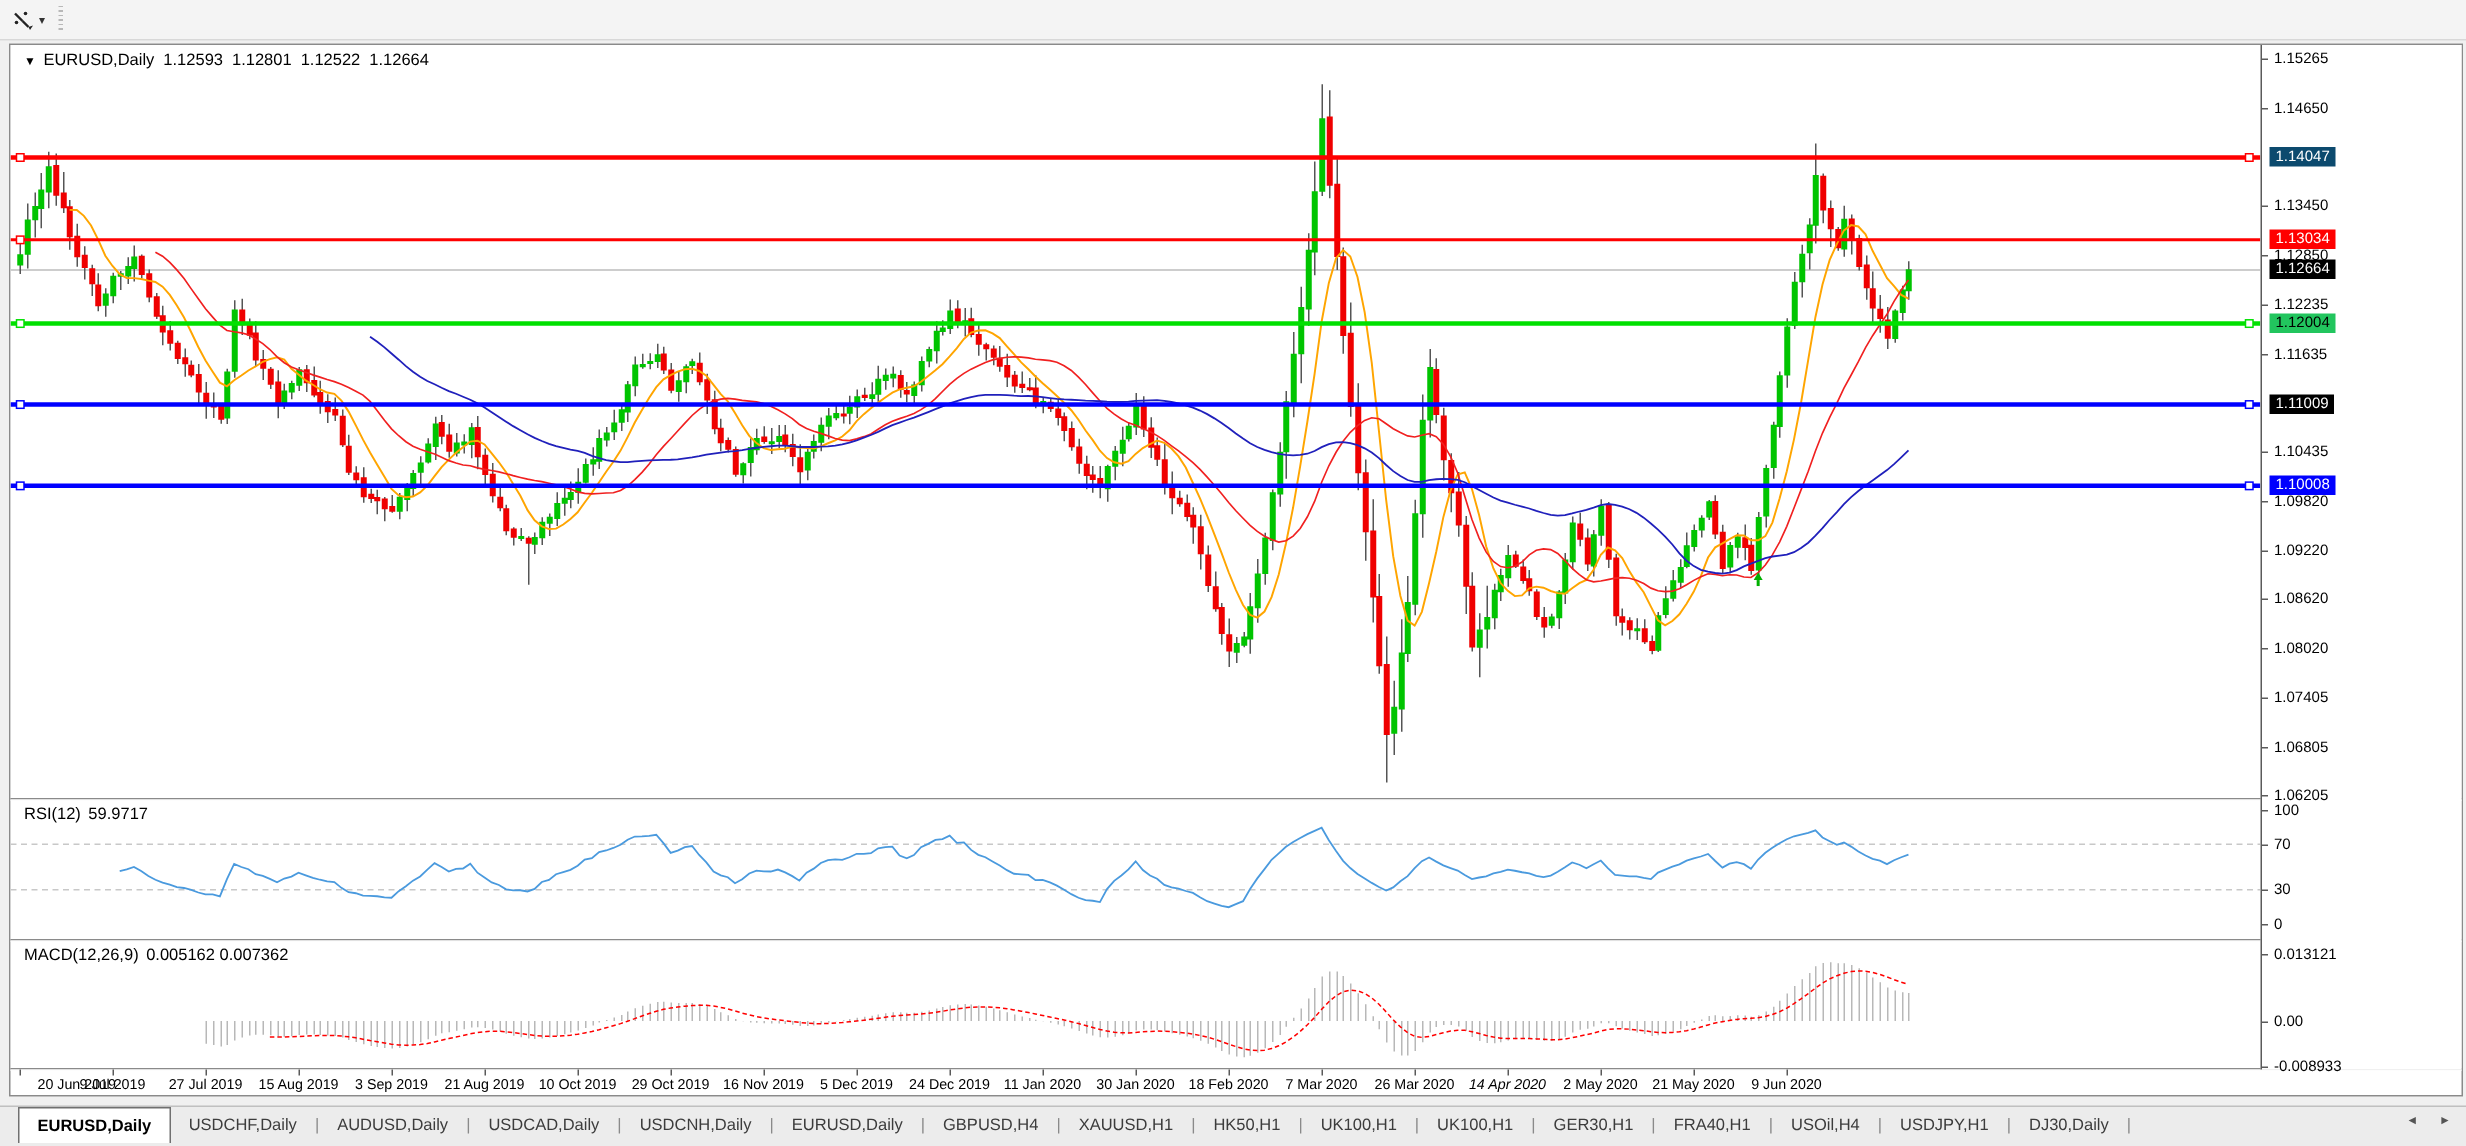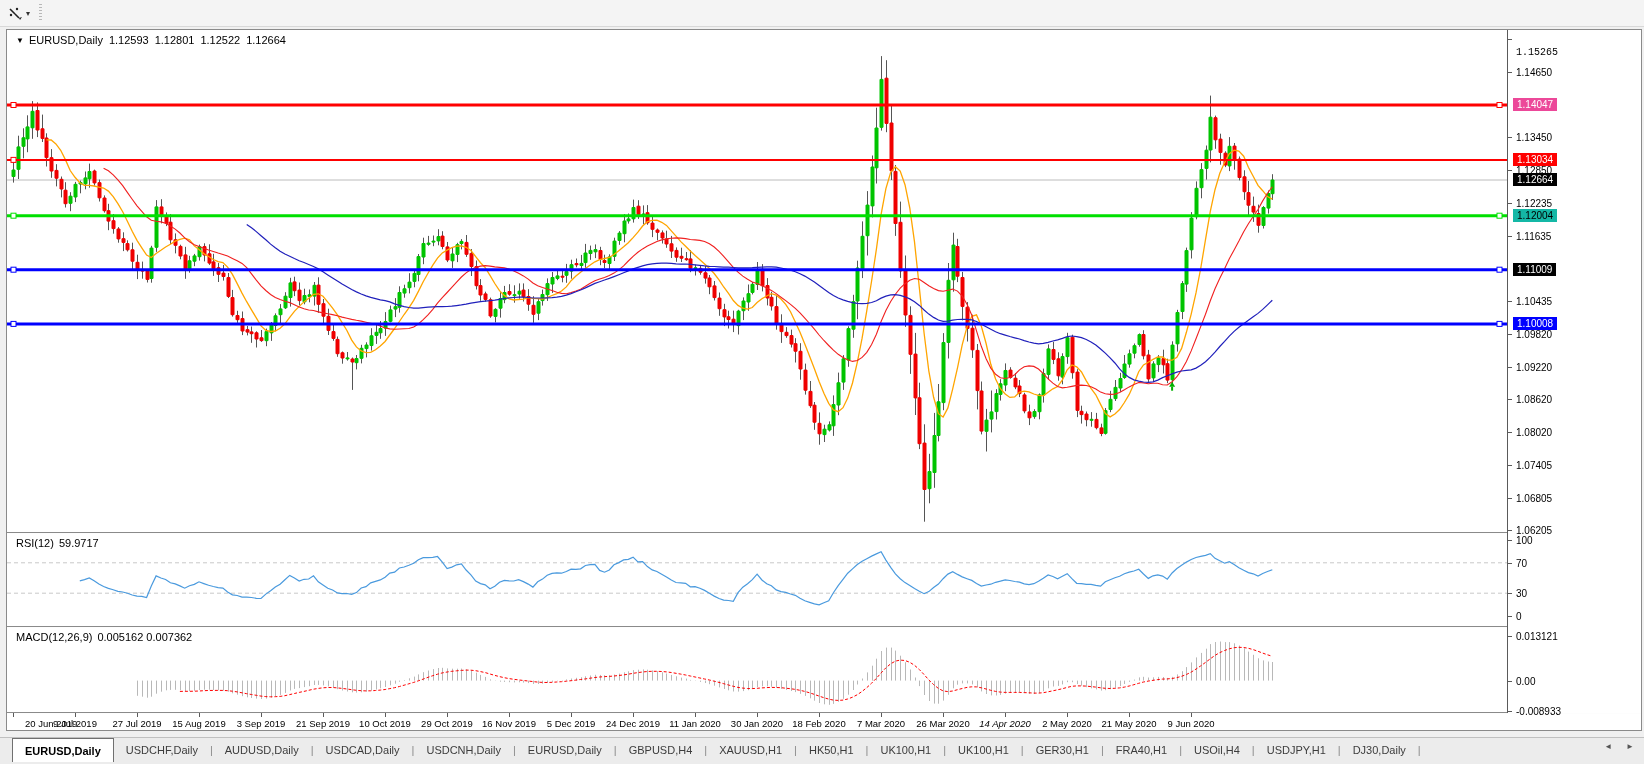--- a/index.html
+++ b/index.html
@@ -133,21 +133,21 @@
     <span>RSI(12)</span>
     <span>59.9717</span>
   </div>
   <div class="panel-label" style="top:601px">
     <span>MACD(12,26,9)</span>
     <span>0.005162 0.007362</span>
   </div>
 
   <div id="axis-col">
       <span class="tick-dash" style="top: 9px;"></span>
-      <span class="ax-label" style="top: 17px; font-family: Liberation Mono, monospace;">1.15265</span>
+      <span class="ax-label" style="top: 4px;">1.15265</span>
       <span class="tick-dash" style="top: 42px;"></span>
       <span class="ax-label" style="top: 37px;">1.14650</span>
       <span class="tick-dash" style="top: 107px;"></span>
       <span class="ax-label" style="top: 102px; text-align: center;">1.13450</span>
       <span class="tick-dash" style="top: 140px;"></span>
       <span class="ax-label" style="top: 135px;">1.12850</span>
       <span class="tick-dash" style="top: 173px;"></span>
       <span class="ax-label" style="top: 168px;">1.12235</span>
       <span class="tick-dash" style="top: 206px;"></span>
       <span class="ax-label" style="top: 201px;">1.11635</span>
@@ -174,40 +174,40 @@
       <span class="tick-dash" style="top: 563px;"></span>
       <span class="ax-label" style="top: 558px;">30</span>
       <span class="tick-dash" style="top: 586px;"></span>
       <span class="ax-label" style="top: 581px;">0</span>
       <span class="tick-dash" style="top: 606px;"></span>
       <span class="ax-label" style="top: 601px;">0.013121</span>
       <span class="tick-dash" style="top: 651px;"></span>
       <span class="ax-label" style="top: 646px;">0.00</span>
       <span class="tick-dash" style="top: 681px;"></span>
       <span class="ax-label" style="top: 676px;">-0.008933</span>
-      <span class="ax-badge" style="top: 68px; background: #ec4899; color: rgb(255, 255, 255);">1.14047</span>
+      <span class="ax-badge" style="top: 68px; background: #0c4a6e; color: rgb(255, 255, 255);">1.14047</span>
       <span class="ax-badge" style="top: 123px; background: rgb(255, 0, 0); color: rgb(255, 255, 255);">1.13034</span>
       <span class="ax-badge" style="top: 143px; background: rgb(0, 0, 0); color: rgb(255, 255, 255);">1.12664</span>
-      <span class="ax-badge" style="top: 179px; background: #14b8a6; color: rgb(0, 0, 0);">1.12004</span>
+      <span class="ax-badge" style="top: 179px; background: #22c55e; color: rgb(0, 0, 0);">1.12004</span>
       <span class="ax-badge" style="top: 233px; background: #000000; color: rgb(255, 255, 255);">1.11009</span>
       <span class="ax-badge" style="top: 287px; background: rgb(0, 0, 255); color: rgb(255, 255, 255);">1.10008</span>
     </div>
   <div id="date-axis">
       <span class="date-tick" style="left: 6px;"></span>
       <span class="date-label" style="left: 18px; text-align: right;">20 Jun 2019</span>
       <span class="date-tick" style="left: 68px;"></span>
       <span class="date-label" style="left: 68px; transform: translateX(-50%);">9 Jul 2019</span>
       <span class="date-tick" style="left: 130px;"></span>
       <span class="date-label" style="left: 130px; transform: translateX(-50%);">27 Jul 2019</span>
       <span class="date-tick" style="left: 192px;"></span>
       <span class="date-label" style="left: 192px; transform: translateX(-50%);">15 Aug 2019</span>
       <span class="date-tick" style="left: 254px;"></span>
       <span class="date-label" style="left: 254px; transform: translateX(-50%);">3 Sep 2019</span>
       <span class="date-tick" style="left: 316px;"></span>
-      <span class="date-label" style="left: 316px; transform: translateX(-50%);">21 Sep 2019</span>
+      <span class="date-label" style="left: 316px; transform: translateX(-50%);">21 Aug 2019</span>
       <span class="date-tick" style="left: 378px;"></span>
       <span class="date-label" style="left: 378px; transform: translateX(-50%);">10 Oct 2019</span>
       <span class="date-tick" style="left: 440px;"></span>
       <span class="date-label" style="left: 440px; transform: translateX(-50%);">29 Oct 2019</span>
       <span class="date-tick" style="left: 502px;"></span>
       <span class="date-label" style="left: 502px; transform: translateX(-50%);">16 Nov 2019</span>
       <span class="date-tick" style="left: 564px;"></span>
       <span class="date-label" style="left: 564px; transform: translateX(-50%);">5 Dec 2019</span>
       <span class="date-tick" style="left: 626px;"></span>
       <span class="date-label" style="left: 626px; transform: translateX(-50%);">24 Dec 2019</span>

